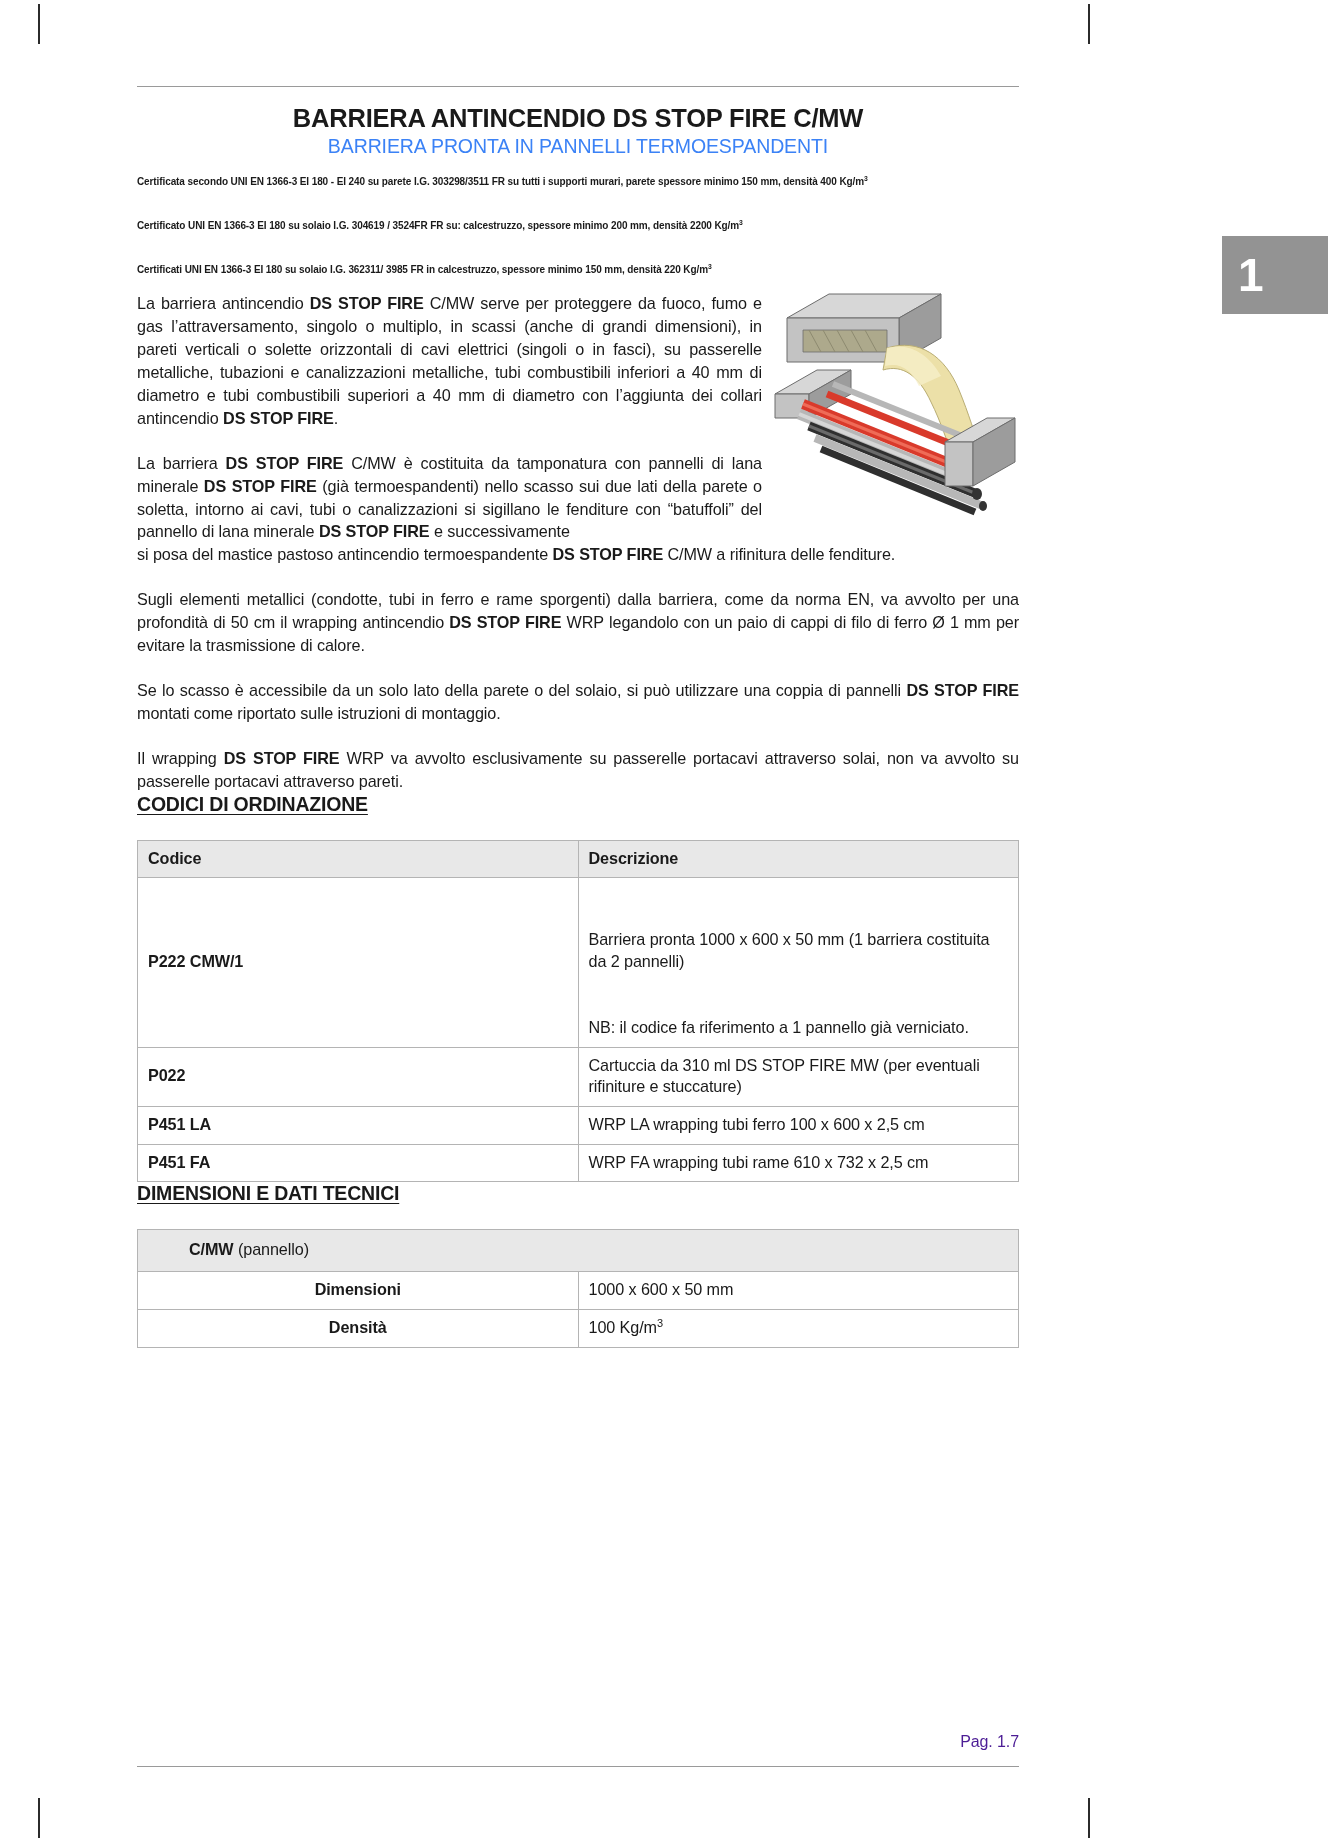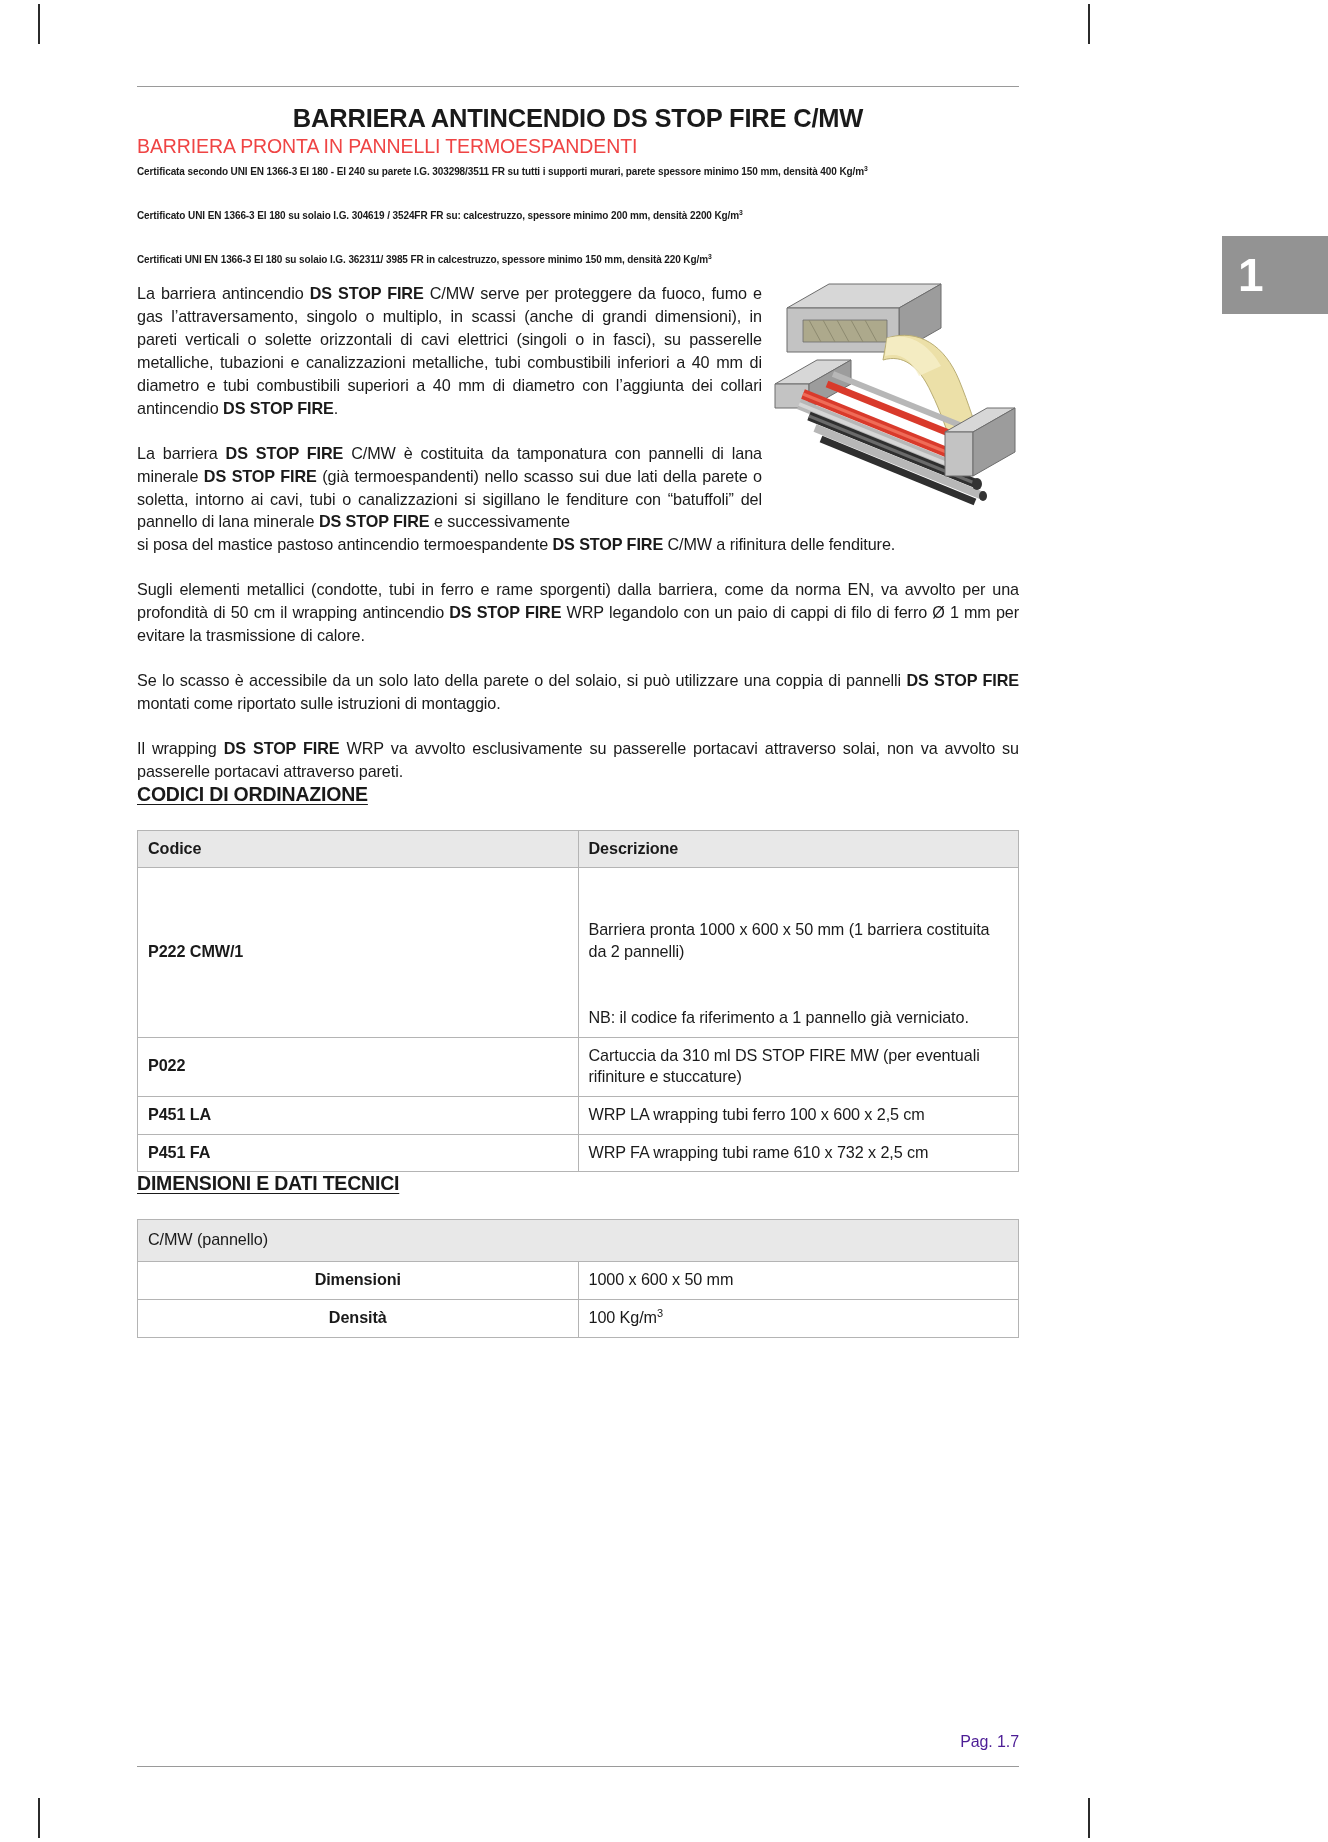--- a/index.html
+++ b/index.html
@@ -58,24 +58,25 @@
 
   h1.doc-title {
     margin:0;
     font-size:25.5px;
     font-weight:bold;
     text-align:center;
     letter-spacing:-0.2px;
     line-height:1.16;
   }
   h2.doc-subtitle {
-    margin:2px 0 8px 0;
+    margin:2px 0 18px 0;
     font-size:19.5px;
     font-weight:normal;
-    color:#ef4444;
+    text-align:center;
+    color:#3b82f6;
     letter-spacing:-0.1px;
     line-height:1.12;
   }
 
   p.cert {
     margin:6px 0 0 0;
     font-size:10px;
     font-weight:bold;
     line-height:1.36;
     text-align:left;
@@ -146,21 +147,21 @@
   table.doc-table td.desc-cell b { font-weight:normal; }
   .row-tall td { padding-top:9px; padding-bottom:10px; }
   .nb-line { display:block;margin-top:44px; }
 
   table.tech-table { margin-top:24px; }
   table.tech-table td.tech-head {
     background:#e8e8e8;
     font-weight:normal;
     padding-top:9px; padding-bottom:10px;
   }
-  table.tech-table td.tech-head b { font-weight:normal; }
+  table.tech-table td.tech-head b { font-weight:bold;margin-left:41px; }
   table.tech-table td.label-cell {
     width:382px;
     font-weight:bold;
     text-align:center;
   }
 
   
   .footer-page {
     position:absolute;
     left:137px; top:1733px;

